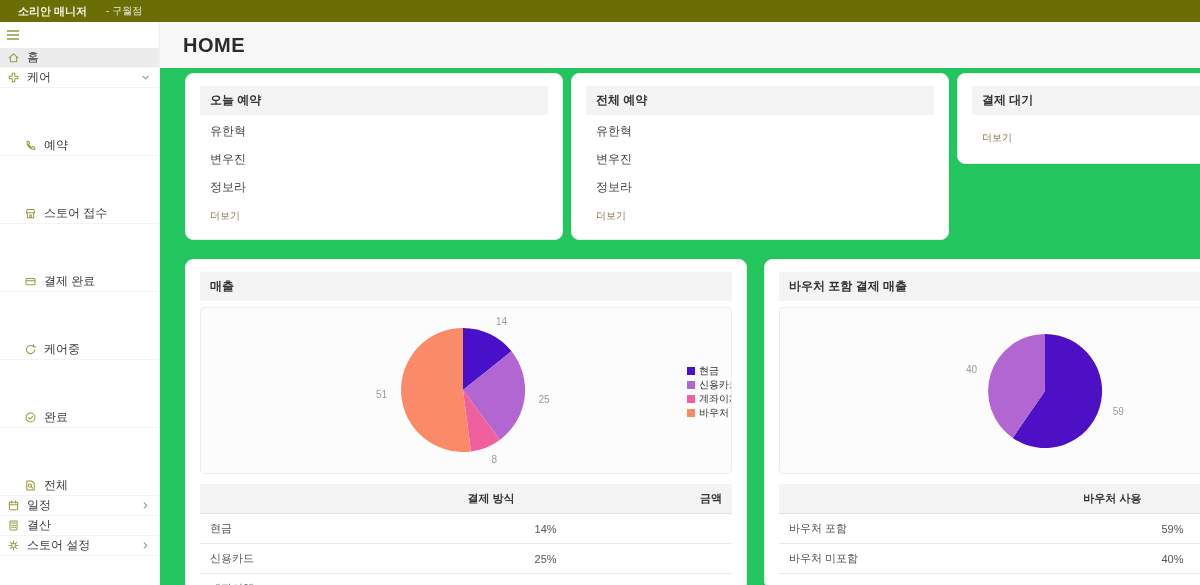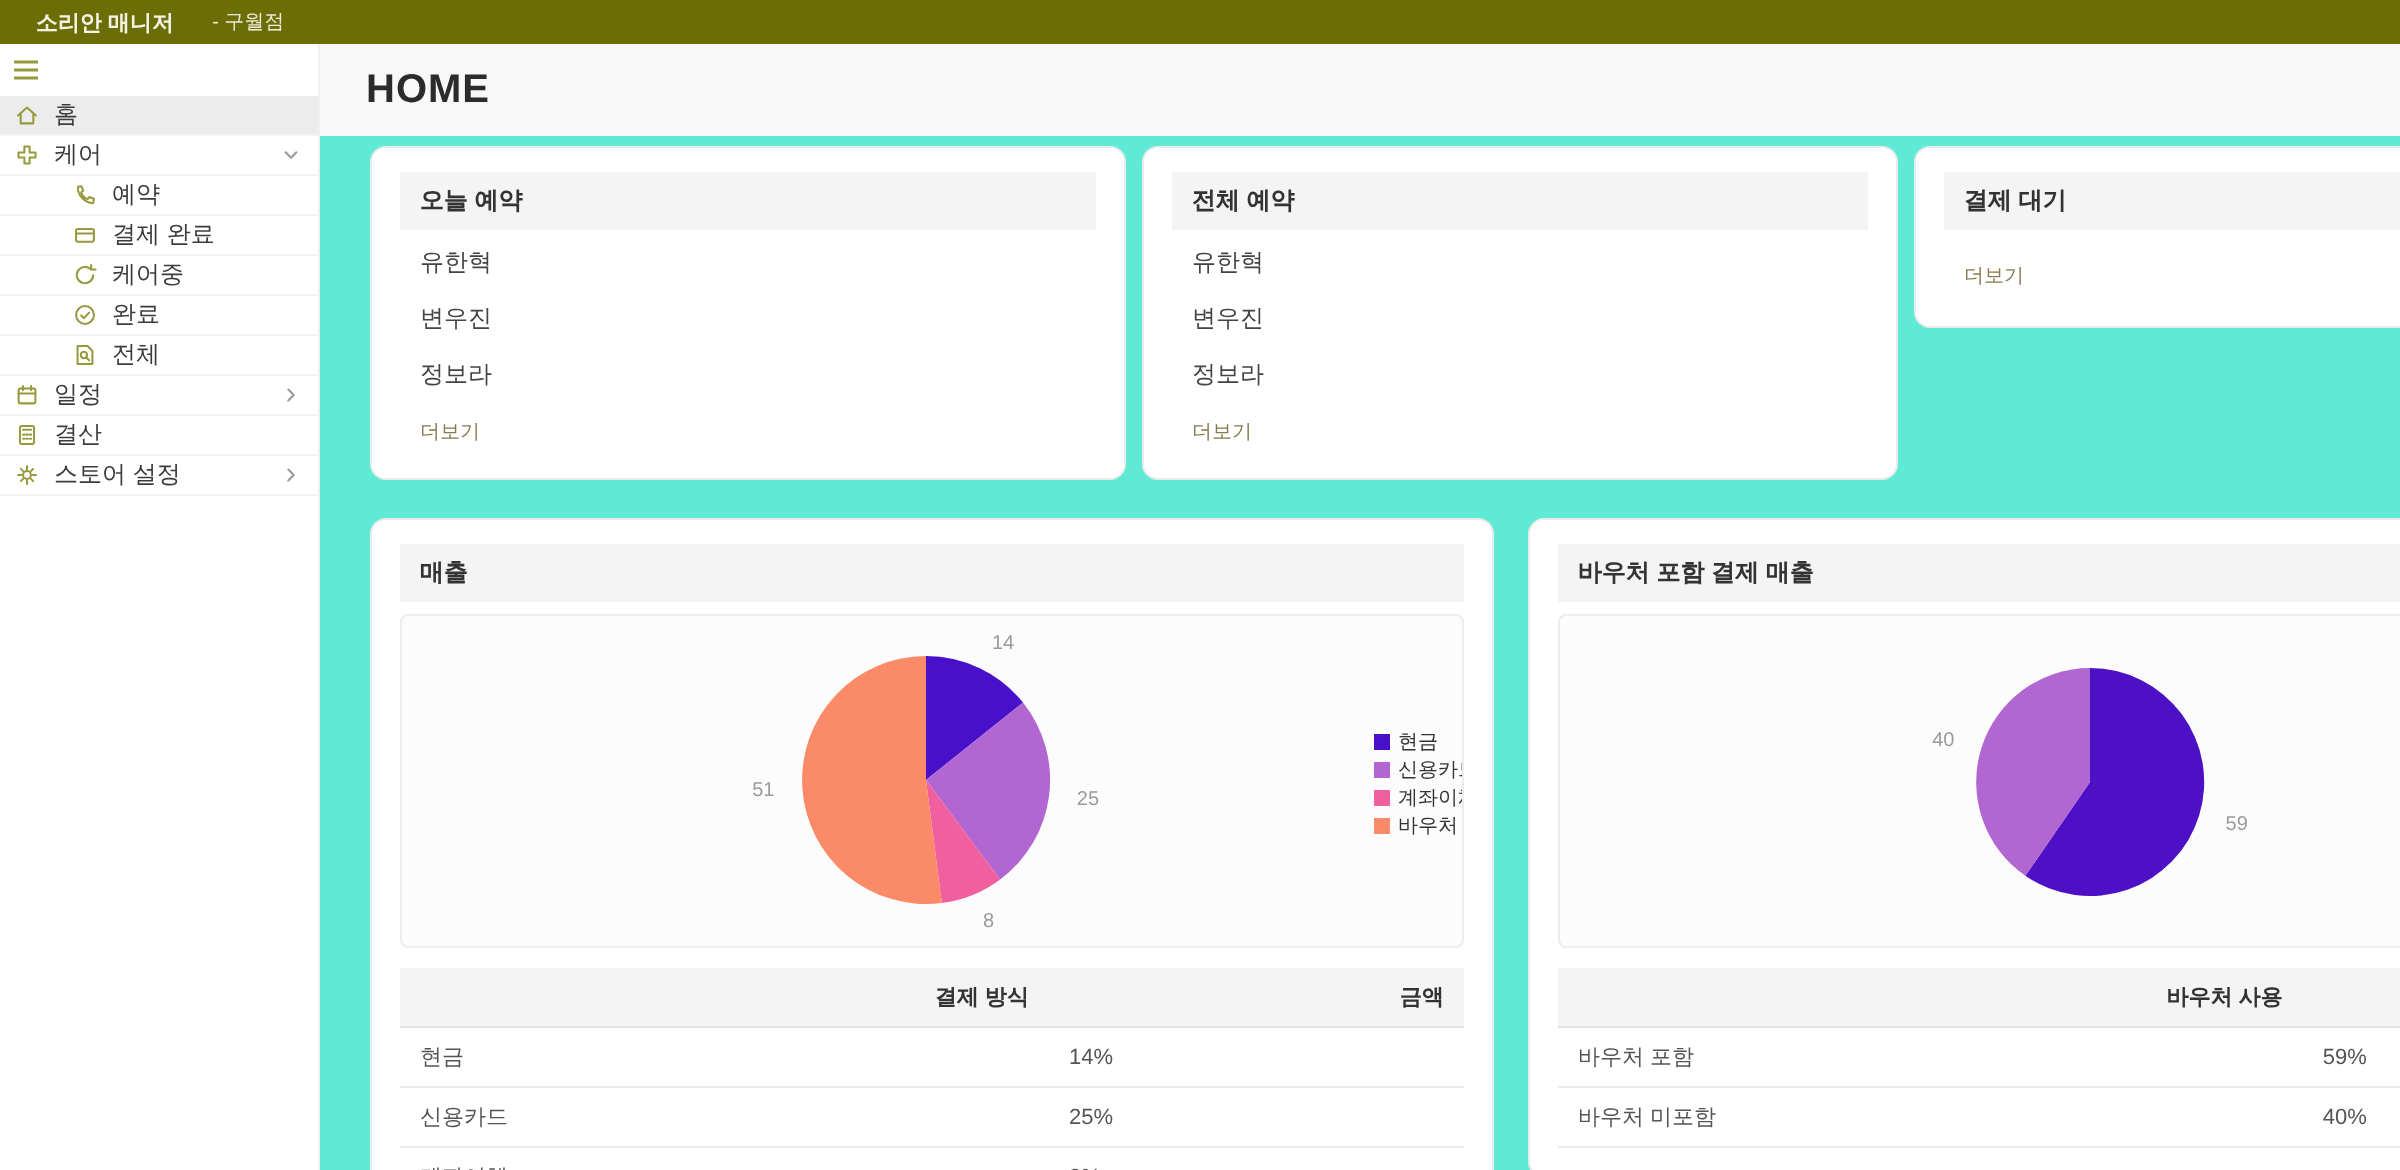--- a/index.html
+++ b/index.html
@@ -12,28 +12,28 @@
   .tb-title { color:#F6F2E4; font-size:11px; font-weight:bold; }
   .tb-branch { color:#EDE9D6; font-size:10px; }
 
   .layout { display:flex; height:563px; }
 
   
   .sidebar { width:160px; flex:none; background:#fff; border-right:1px solid #f0f0f0; }
   .burger { height:26px; display:flex; align-items:center; padding-left:6px; cursor:pointer; }
   .s-item { display:flex; align-items:center; gap:7px; height:20px; padding:0 6px 0 7px;
     font-size:12px; color:#3c3c3c; border-bottom:1px solid #f4f4f4; cursor:pointer; }
-  .s-item.sub { padding-left:36px; }
+  .s-item.sub { padding-left:24px;margin-top:48px; }
   .s-item.selected { background:#ececec; }
   .s-item .icon { color:#98993F; display:flex; }
   .s-item .lbl { white-space:nowrap; }
   .chev { margin-left:auto; color:#9a9a9a; display:flex; padding-right:3px; }
 
   
-  .main { flex:1; min-width:0; overflow:hidden; background:#5eead4; }
+  .main { flex:1; min-width:0; overflow:hidden; background:#22c55e; }
   .homebar { height:46px; background:#f8f8f8; display:flex; align-items:center; padding-left:23px; }
   .homebar h1 { font-size:20px; font-weight:600; color:#2b2b2b; letter-spacing:0.5px; }
   .content { padding:5px 0 0 25px; }
 
   .row { display:flex; gap:8px; align-items:flex-start; }
   .row.charts { gap:17px; margin-top:19px; }
 
   .card { background:#fff; border:1px solid #ebebeb; border-radius:8px;
     padding:12px 14px 14px; width:378px; flex:none; }
   .card-head { background:#f4f4f4; padding:6px 10px; font-size:12px; font-weight:bold; color:#333; }
@@ -94,20 +94,28 @@
             </svg>
           </span>
         </div>
         <div class="s-item sub">
           <span class="icon">
             <svg width="13" height="13" viewBox="0 0 14 14" fill="none" stroke="currentColor" stroke-width="1.1" stroke-linecap="round" stroke-linejoin="round">
               <path d="M3.2 2.6c-.3 4.6 3.6 8.6 8.2 8.8l.4-2.4-2.4-.9-1 1.1c-1.6-.6-2.9-1.9-3.5-3.5l1.1-1-.9-2.4z"></path>
             </svg>
           </span>
           <span class="lbl">예약</span>
+        </div>
+        <div class="s-item sub">
+          <span class="icon">
+            <svg width="13" height="13" viewBox="0 0 14 14" fill="none" stroke="currentColor" stroke-width="1.1" stroke-linecap="round" stroke-linejoin="round">
+              <path d="M2.6 5.2 3.6 2.6h6.8l1 2.6v1H2.6zM3.6 6.4v5.2h6.8V6.4M6.1 11.6V8.7h1.8v2.9"></path>
+            </svg>
+          </span>
+          <span class="lbl">스토어 접수</span>
         </div>
         <div class="s-item sub">
           <span class="icon">
             <svg width="13" height="13" viewBox="0 0 14 14" fill="none" stroke="currentColor" stroke-width="1.1" stroke-linecap="round" stroke-linejoin="round">
               <rect x="2.2" y="3.8" width="9.6" height="6.8" rx="1"></rect>
               <path d="M2.2 6.2h9.6"></path>
             </svg>
           </span>
           <span class="lbl">결제 완료</span>
         </div>

